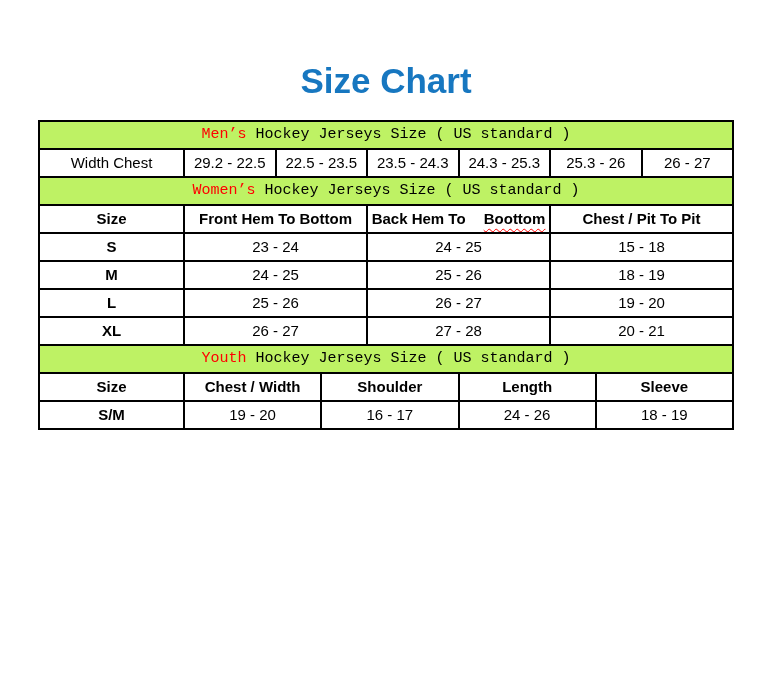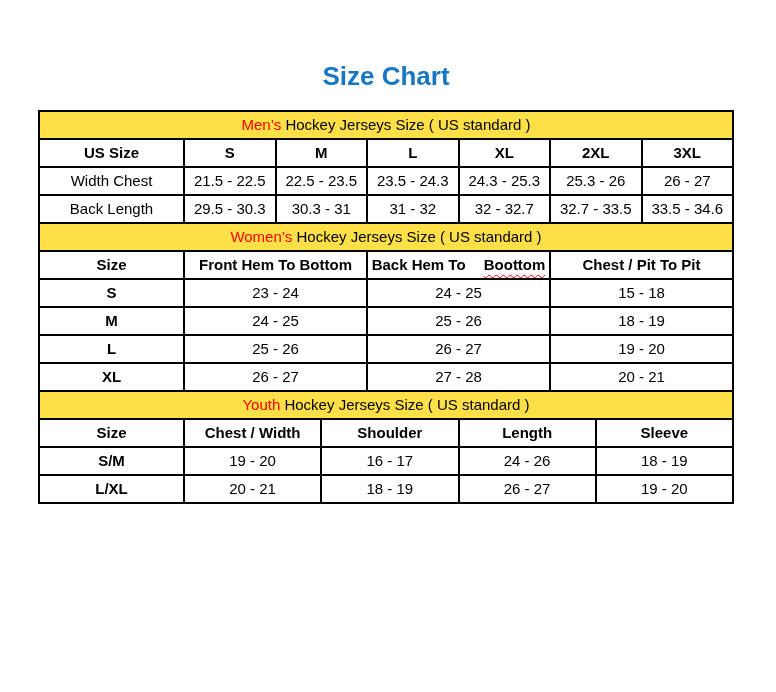--- a/index.html
+++ b/index.html
@@ -9,21 +9,21 @@
     width: 776px;
     height: 692px;
     font-family: "Liberation Sans", "DejaVu Sans", sans-serif;
     color: #000;
     overflow: hidden;
   }
   .page-title {
     margin: 62px 0 0 38px;
     width: 696px;
     text-align: center;
-    font-size: 26px;
+    font-size: 35px;
     font-weight: bold;
     color: #1777c0;
     line-height: 1.1;
   }
   .tables-wrap {
     width: 696px;
     margin: 19px 0 0 38px;
   }
   table.size-table {
     border-collapse: collapse;
@@ -38,24 +38,25 @@
     border: 2px solid #000000;
     text-align: center;
     vertical-align: middle;
     font-size: 15px;
     padding: 0 2px;
     height: 26px;
     overflow: hidden;
     white-space: nowrap;
   }
   .banner-cell {
-    background: #fde047;
+    background: #bef264;
     font-weight: bold;
     font-size: 17px;
     height: 32px;
+    font-family: Liberation Mono, monospace;
   }
   .banner-hl { color: #ff0000; }
   .size-table th { font-weight: bold; }
   .size-table td { font-weight: normal; }
   table.first-col-bold tbody tr.data-row td:first-child { font-weight: bold; }
   .squiggle {
     text-decoration: underline;
     text-decoration-style: wavy;
     text-decoration-color: #ff0000;
     text-decoration-thickness: 1px;
@@ -79,46 +80,28 @@
         <col>
         <col>
         <col>
       </colgroup>
     <thead>
       <tr>
         <td colspan="7" class="banner-cell"><span class="banner-hl">Men’s</span><span> Hockey Jerseys Size ( US standard )</span></td>
       </tr>
     </thead>
     <tbody>
-        <tr>
-          <th>US Size</th>
-          <th>S</th>
-          <th>M</th>
-          <th>L</th>
-          <th>XL</th>
-          <th>2XL</th>
-          <th>3XL</th>
-        </tr>
         <tr class="data-row">
           <td>Width Chest</td>
-          <td>21.5 - 22.5</td>
+          <td>29.2 - 22.5</td>
           <td>22.5 - 23.5</td>
           <td>23.5 - 24.3</td>
           <td>24.3 - 25.3</td>
           <td>25.3 - 26</td>
           <td>26 - 27</td>
-        </tr>
-        <tr class="data-row">
-          <td>Back Length</td>
-          <td>29.5 - 30.3</td>
-          <td>30.3 - 31</td>
-          <td>31 - 32</td>
-          <td>32 - 32.7</td>
-          <td>32.7 - 33.5</td>
-          <td>33.5 - 34.6</td>
         </tr>
       </tbody>
   </table>
 
   <table class="size-table first-col-bold">
     <colgroup>
         <col class="col-first">
         <col>
         <col>
         <col>
@@ -183,23 +166,16 @@
           <th>Length</th>
           <th>Sleeve</th>
         </tr>
         <tr class="data-row">
           <td>S/M</td>
           <td>19 - 20</td>
           <td>16 - 17</td>
           <td>24 - 26</td>
           <td>18 - 19</td>
         </tr>
-        <tr class="data-row">
-          <td>L/XL</td>
-          <td>20 - 21</td>
-          <td>18 - 19</td>
-          <td>26 - 27</td>
-          <td>19 - 20</td>
-        </tr>
       </tbody>
   </table>
 
 </div>
 
 </body></html>

